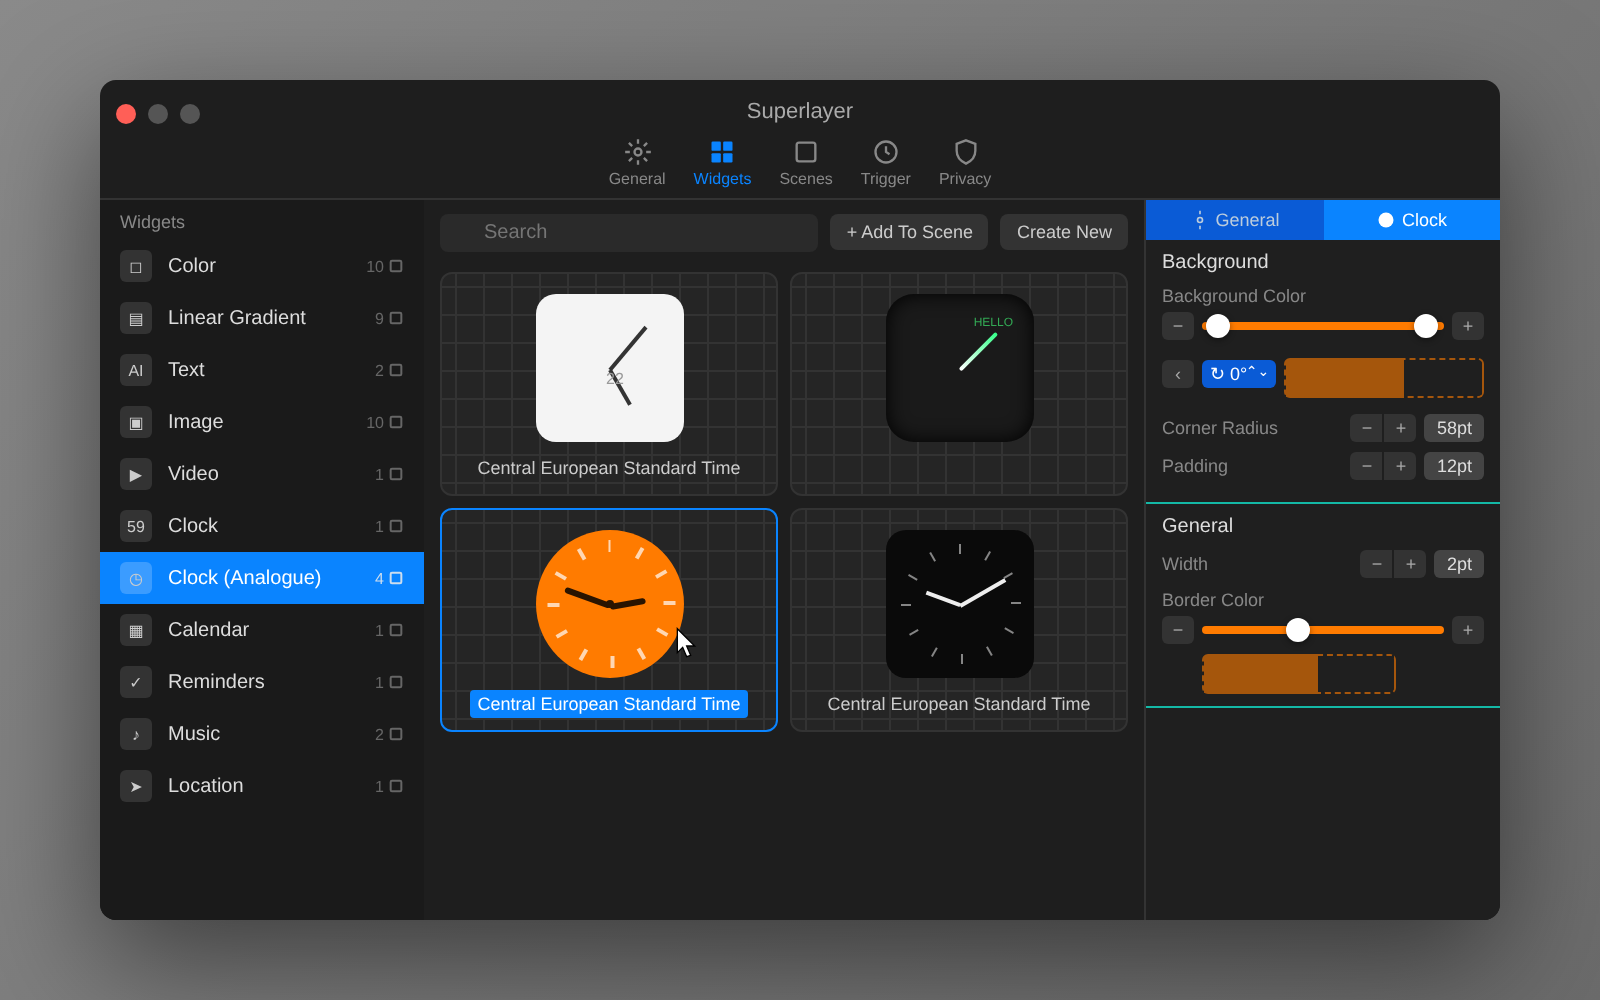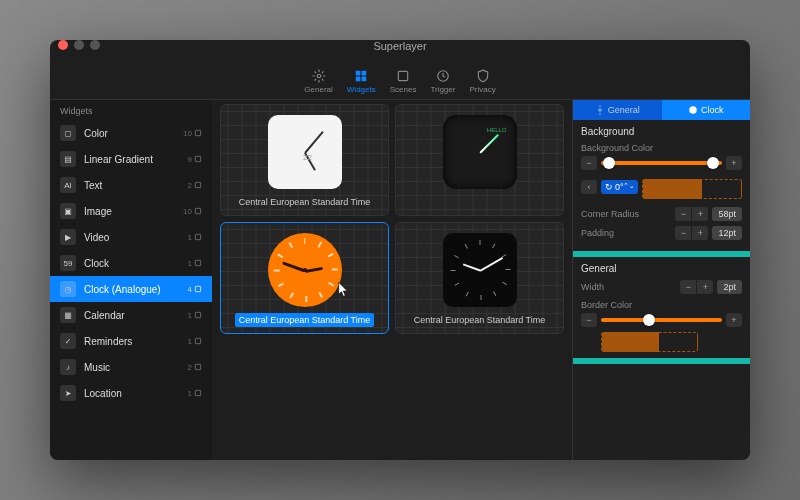--- a/index.html
+++ b/index.html
@@ -1,18 +1,18 @@
 <!DOCTYPE html>
 <html><head>
 <meta charset="utf-8">
 <style>
 * { box-sizing: border-box; margin: 0; padding: 0; font-family: -apple-system, BlinkMacSystemFont, "Segoe UI", sans-serif; }
 body { background: linear-gradient(135deg, #8a8a8a 0%, #6b6b6b 100%); width: 800px; height: 500px; display: flex; align-items: center; justify-content: center; }
 .window { width: 700px; height: 420px; background: #1e1e1e; border-radius: 8px; box-shadow: 0 20px 60px rgba(0,0,0,0.5); display: flex; flex-direction: column; overflow: hidden; }
-.titlebar { height: 22px; display: flex; align-items: flex-start; padding: 0 8px; position: relative; }
+.titlebar { height: 22px; display: flex; align-items: flex-end; padding: 0 8px; position: relative; }
 .traffic-lights { display: flex; gap: 6px; }
 .tl { width: 10px; height: 10px; border-radius: 50%; }
 .tl.red { background: #ff5f57; }
 .tl.yellow { background: #555; }
 .tl.green { background: #555; }
 .title { position: absolute; left: 0; right: 0; text-align: center; color: #aaa; font-size: 11px; pointer-events: none; }
 .tabbar { height: 38px; display: flex; align-items: center; justify-content: center; gap: 14px; border-bottom: 1px solid #333; }
 .tab { display: flex; flex-direction: column; align-items: center; gap: 1px; color: #888; font-size: 8px; cursor: pointer; }
 .tab.active { color: #0a84ff; }
 .tab-icon { width: 16px; height: 16px; display: flex; align-items: center; justify-content: center; }
@@ -38,21 +38,21 @@
 .card { background: #252525; border: 1px solid #333; border-radius: 6px; display: flex; flex-direction: column; align-items: center; padding: 10px 6px 6px; cursor: pointer; background-image: linear-gradient(#333 1px, transparent 1px), linear-gradient(90deg, #333 1px, transparent 1px); background-size: 14px 14px; background-position: center; }
 .card.selected { border-color: #0a84ff; }
 .card-preview { width: 74px; height: 74px; border-radius: 0; display: flex; align-items: center; justify-content: center; margin-bottom: 6px; position: relative; }
 .card-label { font-size: 9px; color: #ccc; padding: 2px 4px; border-radius: 2px; text-align: center; }
 .card.selected .card-label { background: #0a84ff; color: #fff; }
 .inspector { width: 178px; background: #1f1f1f; border-left: 1px solid #333; overflow-y: auto; font-size: 9px; color: #aaa; }
 .insp-tabs { display: flex; background: #0a5bd6; }
 .insp-tab { flex: 1; text-align: center; padding: 5px 0; font-size: 9px; cursor: pointer; display: flex; align-items: center; justify-content: center; gap: 3px; }
 .insp-tab.active { background: #0a84ff; color: #fff; }
 .insp-tab:not(.active) { color: #bcd; }
-.section { padding: 6px 8px; border-bottom: 6px solid #14b8a6; }
+.section { padding: 6px 8px; border-bottom: 1px solid #14b8a6; }
 .section-title { color: #ddd; font-size: 10px; margin-bottom: 6px; }
 .row { display: flex; align-items: center; gap: 4px; margin-bottom: 5px; }
 .row-label { flex: 1; color: #888; font-size: 9px; }
 .select { background: #0a5bd6; color: #fff; border: none; border-radius: 3px; padding: 2px 14px 2px 6px; font-size: 9px; position: relative; min-width: 60px; }
 .select::after { content: '⌃⌄'; position: absolute; right: 3px; font-size: 7px; }
 .slider-track { flex: 1; height: 4px; background: #ff7b00; border-radius: 2px; position: relative; }
 .slider-thumb { position: absolute; width: 12px; height: 12px; background: #fff; border-radius: 50%; top: -4px; box-shadow: 0 1px 3px rgba(0,0,0,0.4); }
 .mini-btn { width: 16px; height: 14px; background: #333; border: none; border-radius: 3px; color: #aaa; font-size: 9px; display: flex; align-items: center; justify-content: center; cursor: pointer; }
 .stepper { display: flex; gap: 1px; }
 .stepper .mini-btn:first-child { border-radius: 3px 0 0 3px; }
@@ -200,20 +200,33 @@
             <div class="sidebar-icon">➤</div>
     <span class="sidebar-label">Location</span>
     <span class="sidebar-count">1 <svg width="8" height="8" viewBox="0 0 24 24" fill="none" stroke="currentColor" stroke-width="3">
                 <rect x="4" y="4" width="16" height="16" rx="2"></rect>
               </svg></span>
           </div>
         </div>
     </div>
 
     <div class="main">
+      <div class="main-toolbar">
+        <div class="search-wrap">
+          <span class="search-icon">
+            <svg width="11" height="11" viewBox="0 0 24 24" fill="none" stroke="currentColor" stroke-width="2.5">
+                <circle cx="10" cy="10" r="7"></circle>
+                <line x1="21" y1="21" x2="15" y2="15"></line>
+              </svg>
+          </span>
+          <input class="search" style="width: 100%;" placeholder="Search">
+        </div>
+        <button class="btn">+ Add To Scene</button>
+        <button class="btn">Create New</button>
+      </div>
       <div class="grid">
         <div class="grid-scroll" id="card-grid">
             <div class="card">
               <div class="card-preview">
                 <div style="width:100%;height:100%;background:#f4f4f4;border-radius:10px;position:relative">
     <div style="position:absolute;top:50%;left:50%;width:28px;height:2px;background:#333;transform-origin:0 50%;transform:rotate(-50deg)"></div>
     <div style="position:absolute;top:50%;left:50%;width:20px;height:2px;background:#333;transform-origin:0 50%;transform:rotate(60deg)"></div>
     <div style="position:absolute;top:52%;left:48%;font-size:8px;color:#999">22</div>
                 </div>
               </div>

